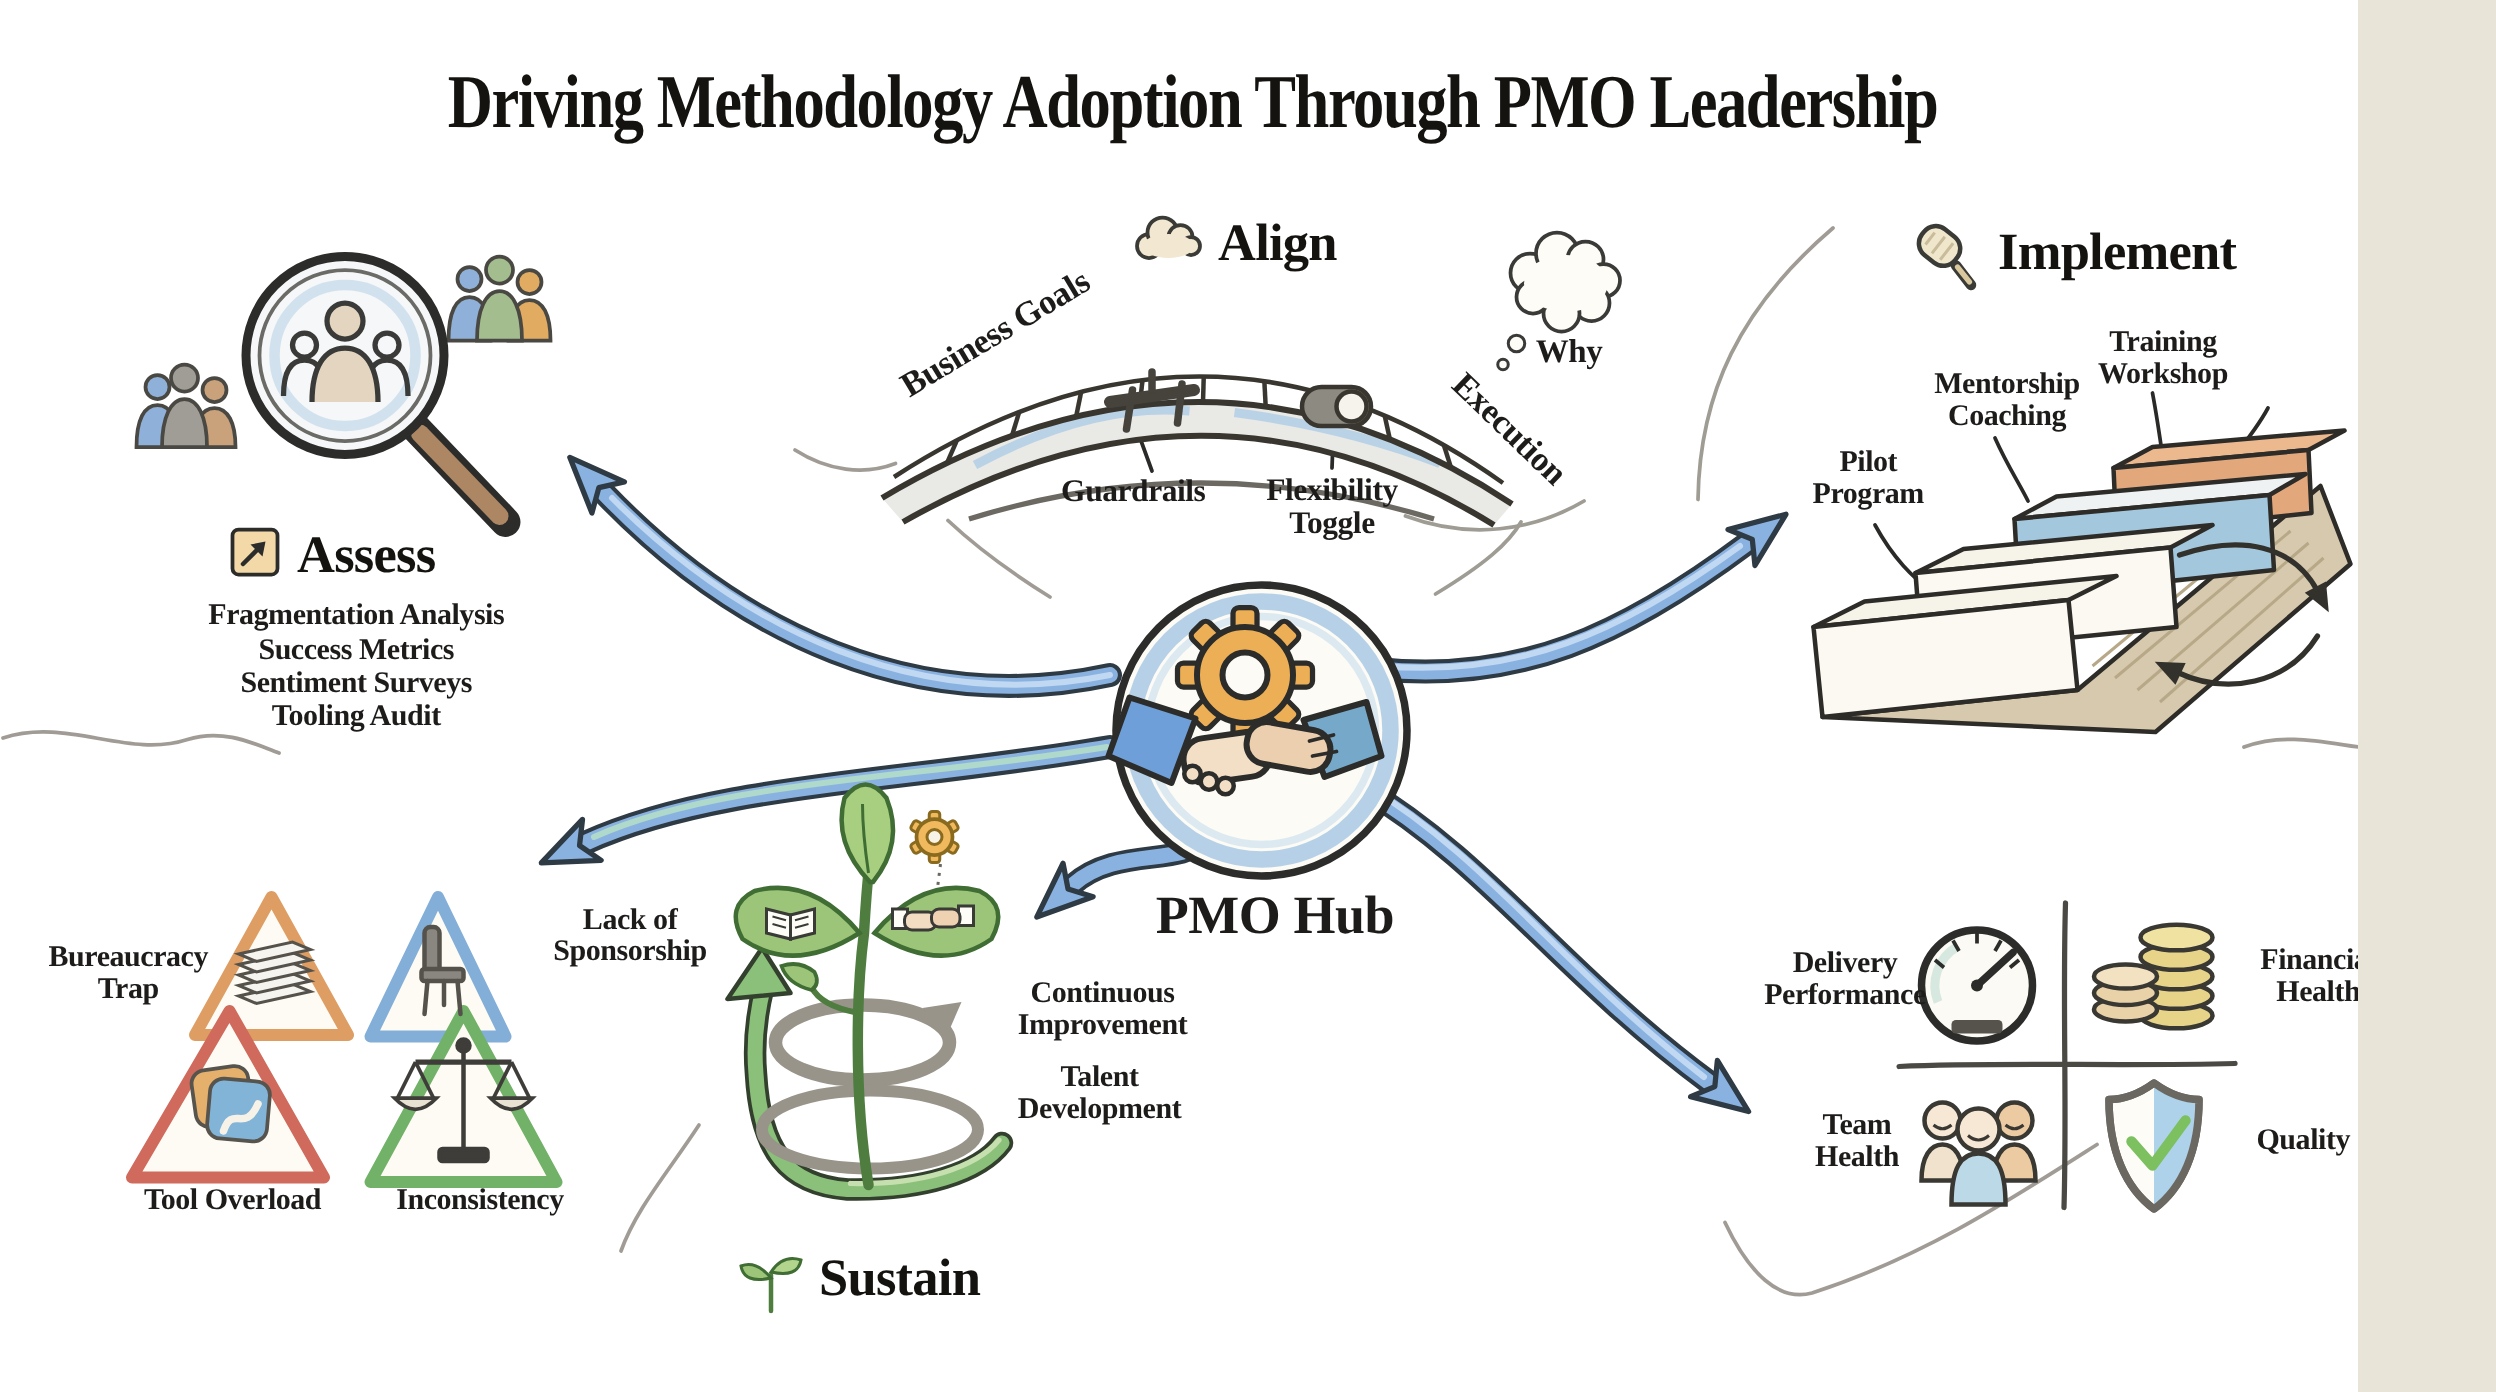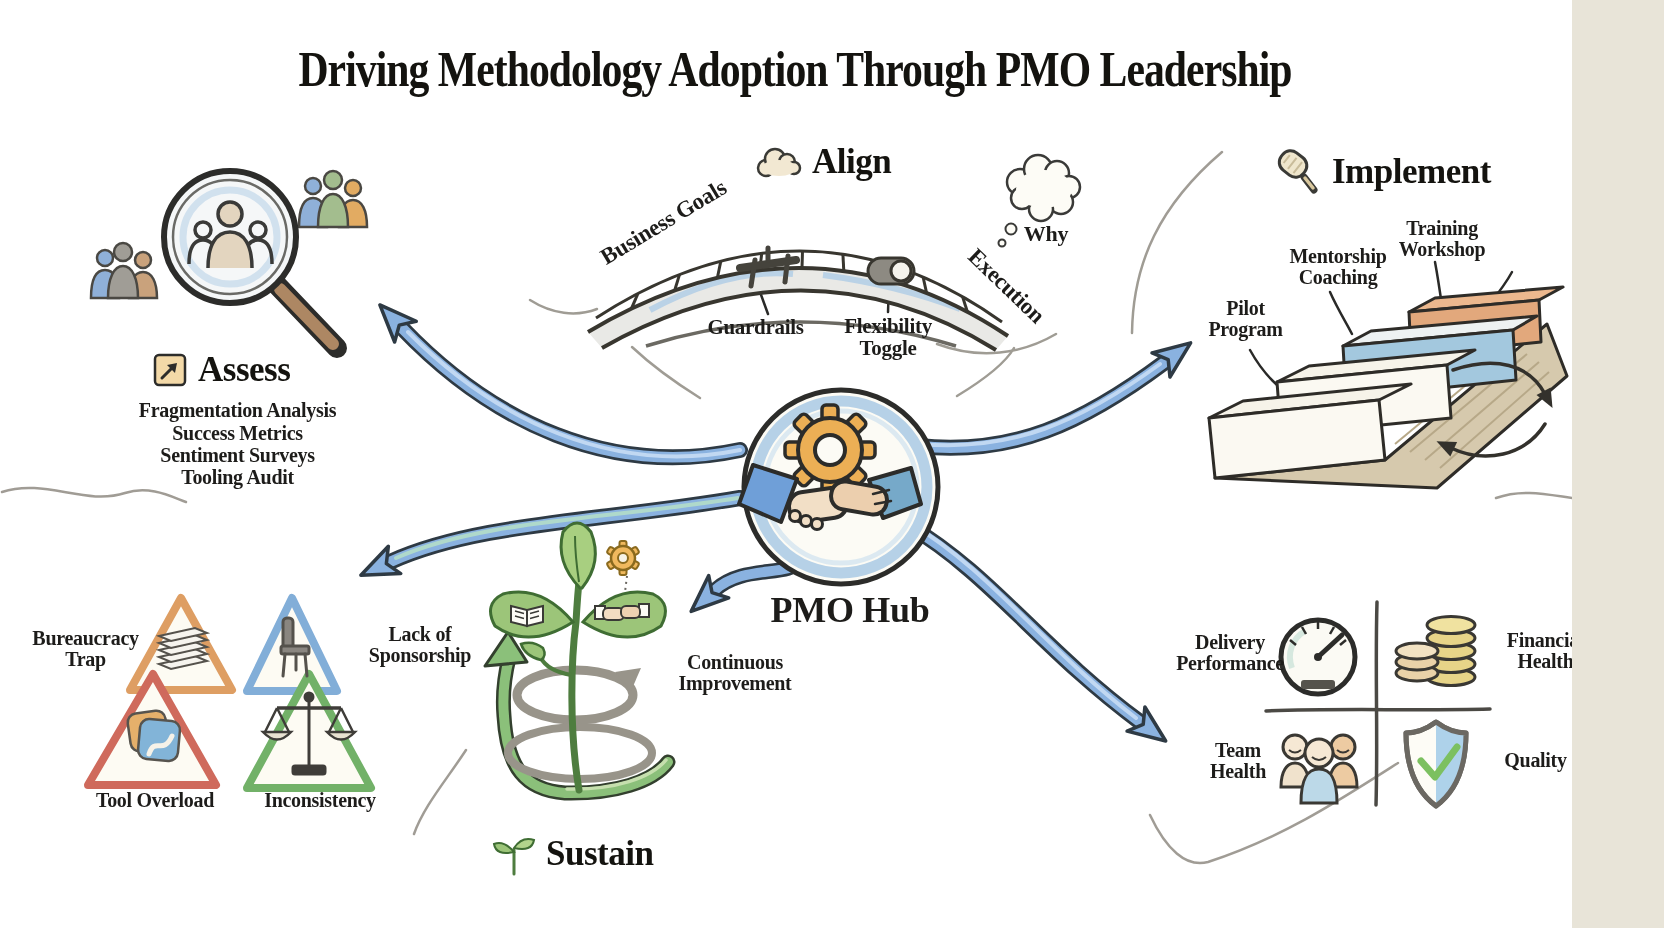--- a/index.html
+++ b/index.html
@@ -2,21 +2,21 @@
 <html><head>
 <meta charset="utf-8">
 <style>
   html,body{margin:0;padding:0;background:#e8e4d8;}
   #canvas{position:relative;width:1572px;height:928px;background:#ffffff;overflow:hidden;
           font-family:Liberation Serif, serif;color:#1d1c1a;}
   svg{position:absolute;overflow:visible;}
   #title{position:absolute;left:100px;top:40px;width:1390px;text-align:center;
          font-size:43px;font-weight:700;letter-spacing:-1px;color:#14130f;
          transform:scale(.97,1.18);transform-origin:center top;}
-  .heading{position:absolute;display:flex;align-items:center;gap:10px;
+  .heading{position:absolute;display:flex;gap:10px;
            font-weight:700;font-size:35px;letter-spacing:-.5px;color:#14130f;white-space:nowrap;}
   .heading svg{position:static;flex:none;}
   .lbl{position:absolute;font-weight:700;font-size:20px;line-height:1.06;
        letter-spacing:-.3px;text-align:center;color:#1d1c1a;}
   .rot-bg{transform:rotate(-31deg);transform-origin:left center;white-space:nowrap;font-size:23px;}
   .rot-ex{transform:rotate(44deg);transform-origin:left center;white-space:nowrap;font-size:23px;}
   #pmo-label{font-size:36px;font-weight:700;}
   #why-text{font-size:22px;margin-top:46px;}
 </style>
 </head>
@@ -301,21 +301,21 @@
       <circle cx="234" cy="107" r="4" fill="#3f3d39"></circle>
       <path d="M202,118 L266,118" stroke-width="3.5"></path>
       <path d="M202,118 L190,142 M202,118 L214,142 M266,118 L254,142 M266,118 L278,142" stroke-width="2.5"></path>
       <path d="M188,142 Q202,157 216,142 Z" fill="#e8e2d2" stroke-width="2.5"></path>
       <path d="M252,142 Q266,157 280,142 Z" fill="#e8e2d2" stroke-width="2.5"></path>
       <rect x="218" y="176" width="32" height="8" rx="2" fill="#3f3d39"></rect>
     </g>
   </svg>
 
   <div class="lbl" style="left:18px;top:628px;width:135px">Bureaucracy Trap</div>
-  <div class="lbl" style="left:350px;top:624px;width:140px">Lack of Sponsorship</div>
+  <div class="lbl" style="left:350px;top:603px;width:140px">Lack of Sponsorship</div>
   <div class="lbl" style="left:75px;top:790px;width:160px;white-space:nowrap">Tool Overload</div>
   <div class="lbl" style="left:240px;top:790px;width:160px;white-space:nowrap">Inconsistency</div>
 
 
   <svg style="left:455px;top:510px" width="360" height="310" viewBox="0 0 360 310">
     <g>
       <path d="M213,252 C198,272 160,284 110,283 C70,280 52,258 49,206 C47,183 50,164 54,148" fill="none" stroke="#33402e" stroke-width="15" stroke-linecap="round"></path>
       <path d="M213,252 C198,272 160,284 110,283 C70,280 52,258 49,206 C47,183 50,164 54,148" fill="none" stroke="#8bc07a" stroke-width="10" stroke-linecap="round"></path>
       <path d="M211,250 C196,268 160,280 112,279" fill="none" stroke="#c6dfae" stroke-width="3.5" stroke-linecap="round"></path>
       <polygon points="53,122 30,156 72,152" fill="#8bc07a" stroke="#33402e" stroke-width="3" stroke-linejoin="round"></polygon>
@@ -352,20 +352,21 @@
         <rect x="-3.5" y="-17" width="7" height="7" rx="2" transform="rotate(240)"></rect>
         <rect x="-3.5" y="-17" width="7" height="7" rx="2" transform="rotate(300)"></rect>
       </g>
       <circle r="12" fill="#f0b95e" stroke="#8a6a1e" stroke-width="2.5"></circle>
       <circle r="5" fill="#f7f3e6" stroke="#8a6a1e" stroke-width="2"></circle>
     </g>
     <path d="M172,66 L170,82" stroke="#6b6862" stroke-width="2" stroke-dasharray="2,4" fill="none"></path>
   </svg>
 
   <div class="lbl" style="left:660px;top:652px;width:150px">Continuous Improvement</div>
+  <div class="lbl" style="left:658px;top:708px;width:150px">Talent Development</div>
 
   <div class="heading" style="left:492px;top:832px">
     <svg width="44" height="44" viewBox="0 0 44 44">
       <path d="M22,42 C22,32 22,26 22,18" fill="none" stroke="#4e7d3f" stroke-width="3" stroke-linecap="round"></path>
       <path d="M22,20 Q12,8 2,12 Q4,24 22,20 Z" fill="#9cc579" stroke="#3f6d33" stroke-width="2"></path>
       <path d="M22,16 Q30,4 42,8 Q40,20 22,16 Z" fill="#b2d48c" stroke="#3f6d33" stroke-width="2"></path>
     </svg>
     <span>Sustain</span>
   </div>
 

